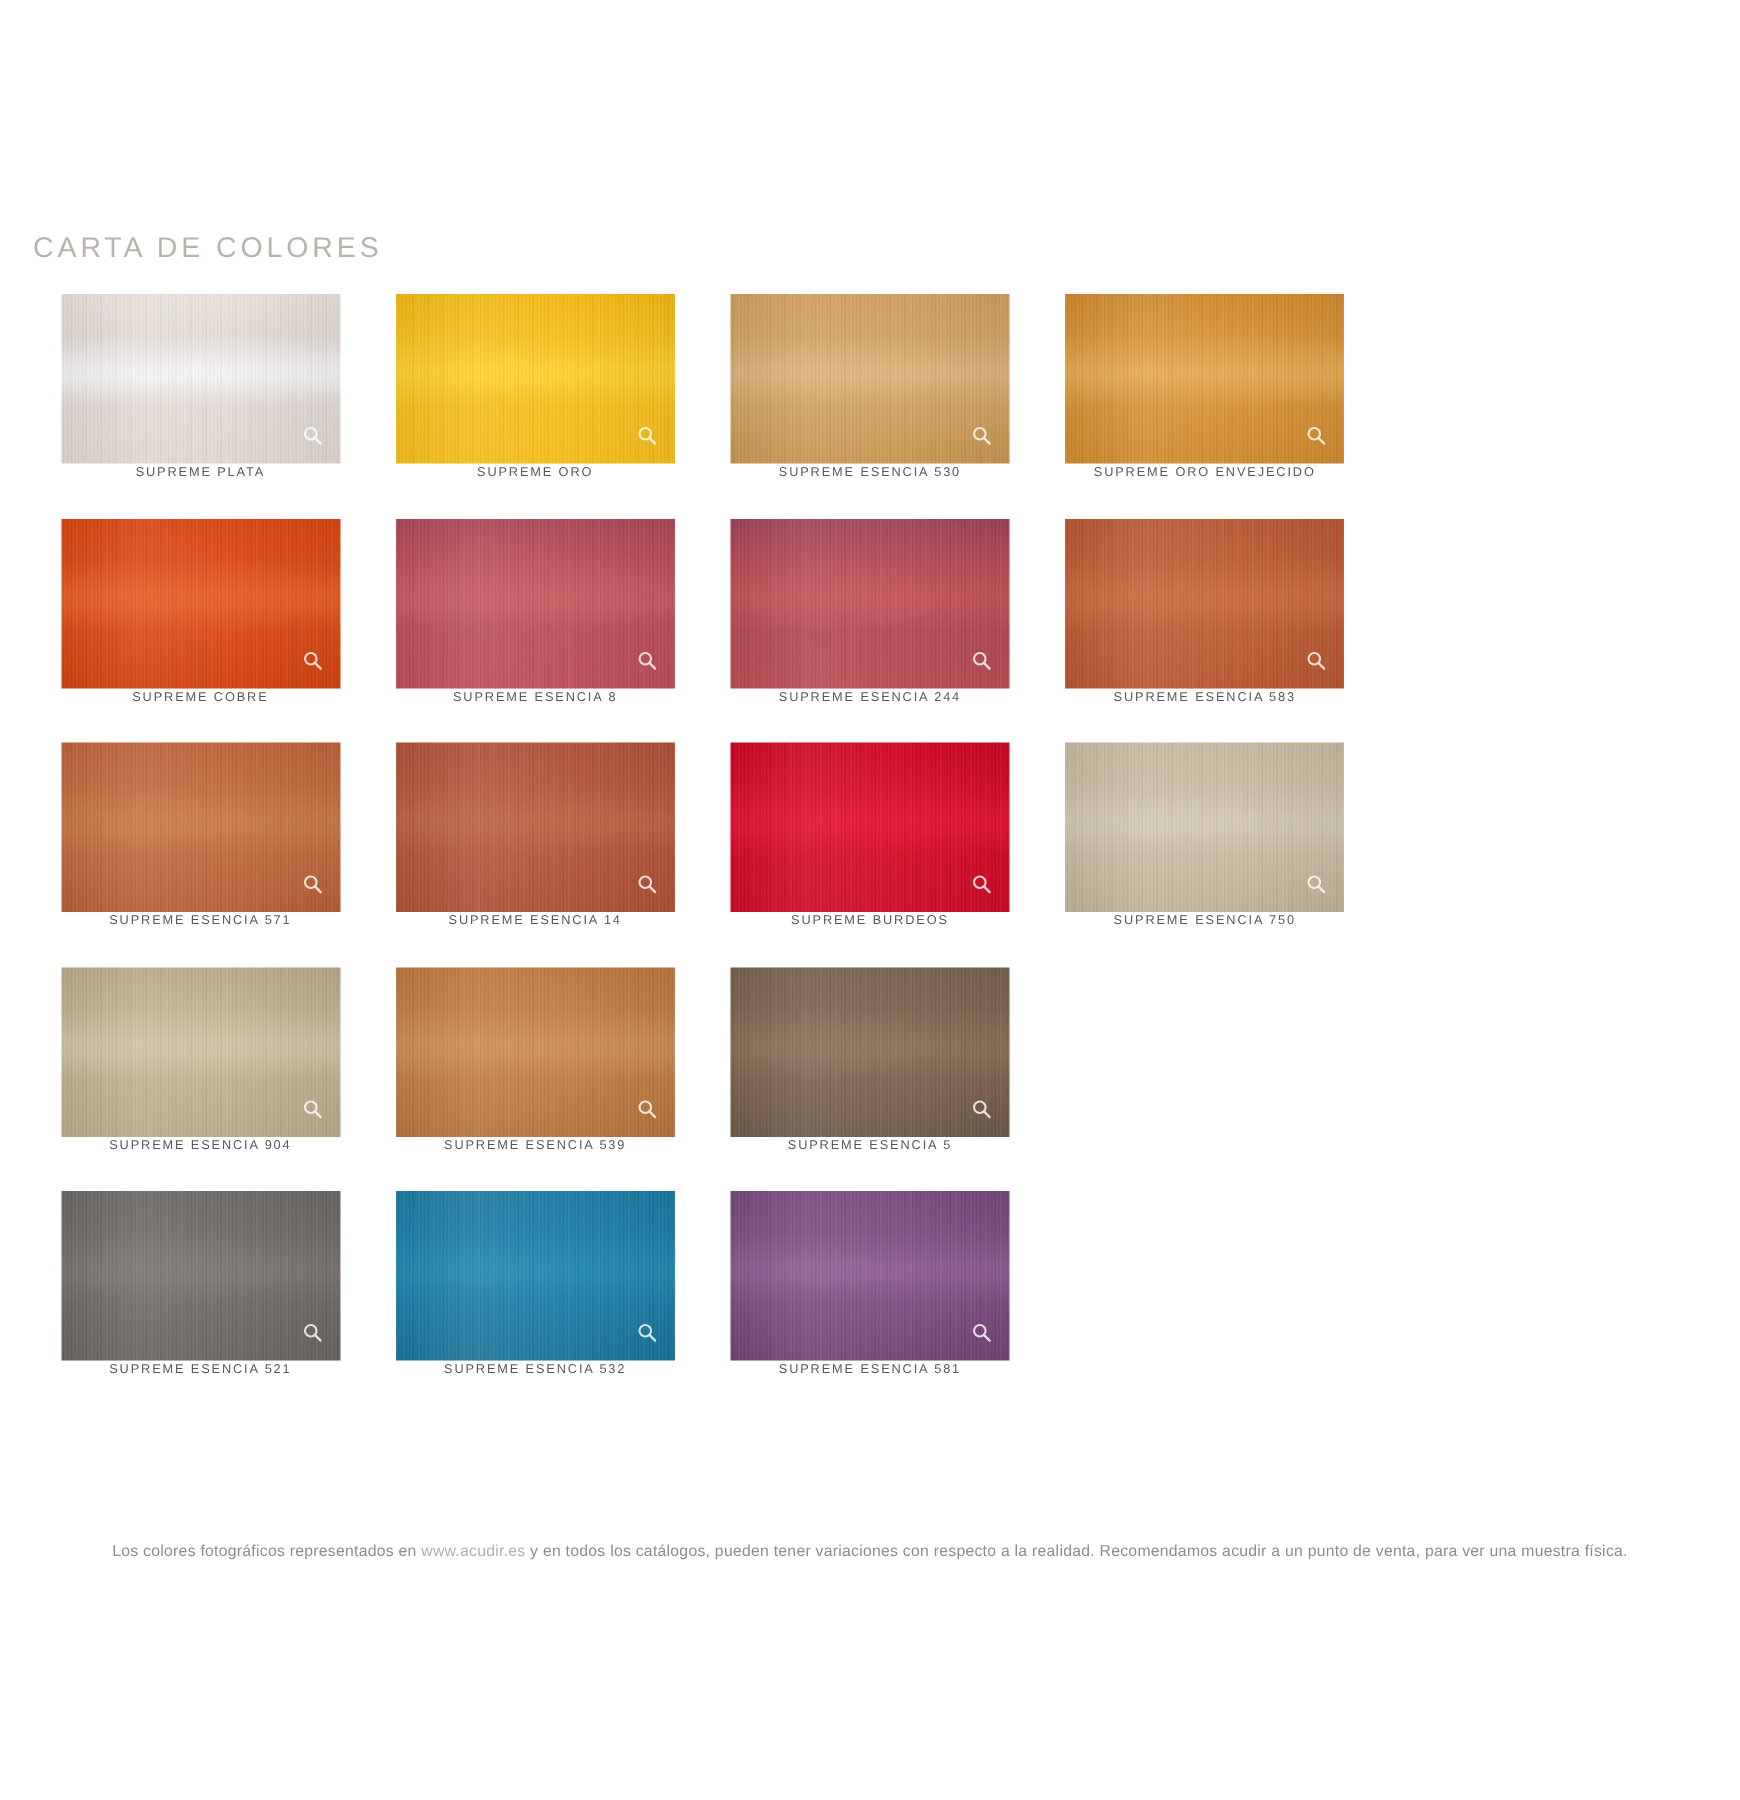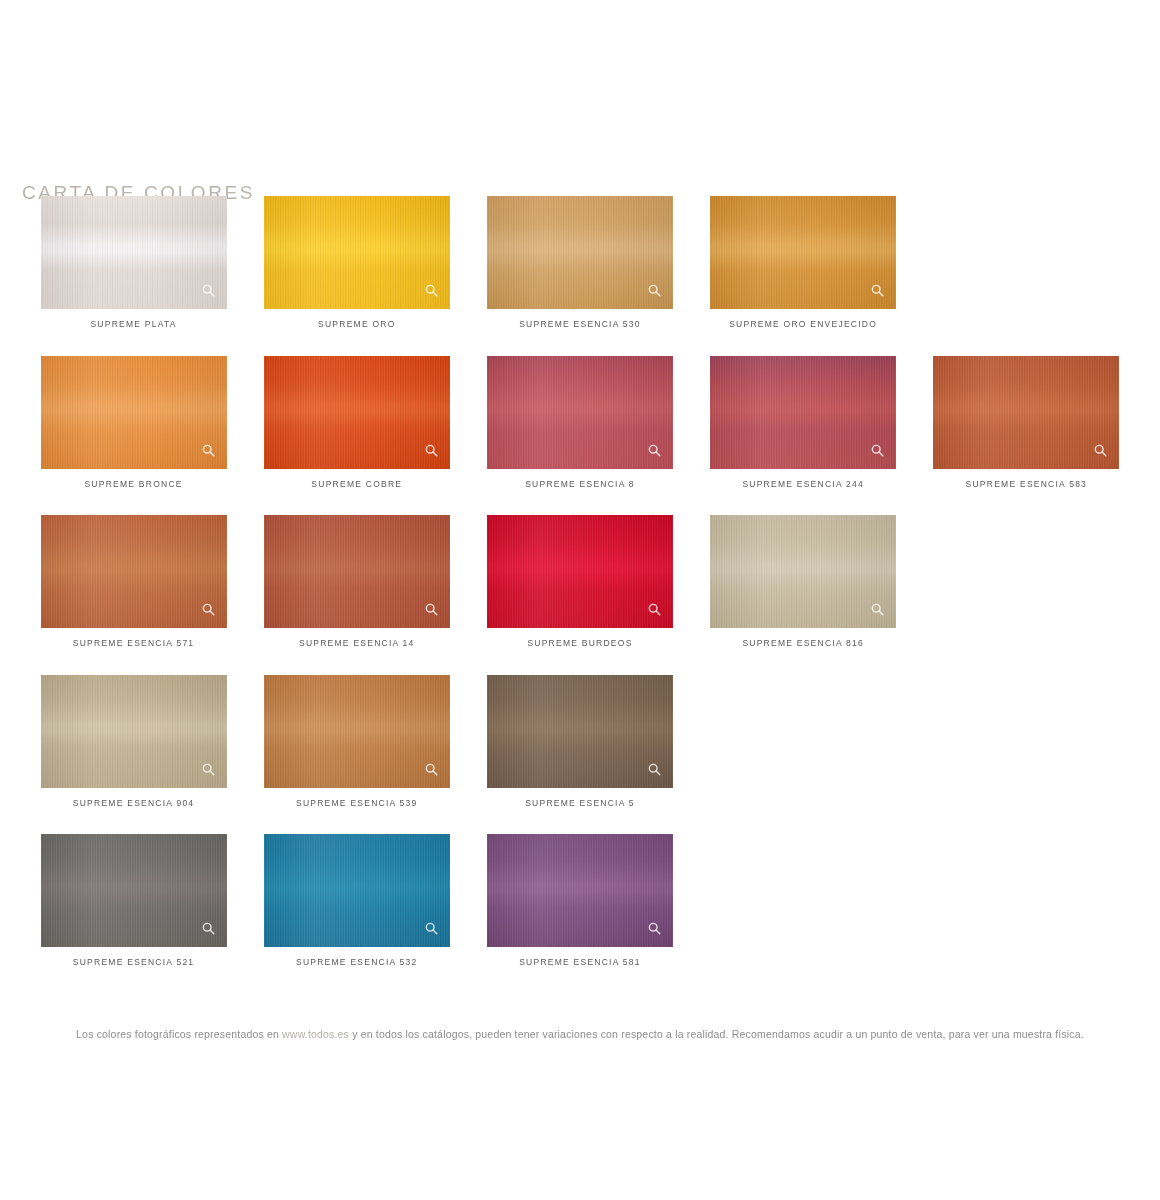--- a/index.html
+++ b/index.html
@@ -24,21 +24,20 @@
 
   .page-title {
     position: absolute;
     left: 22px;
     top: 155px;
     font-size: 19px;
     letter-spacing: 2.6px;
     color: #b9b3ac;
     font-weight: 400;
     white-space: nowrap;
-    margin-top: 27px;
   }
 
   .grid {
     position: absolute;
     left: 22px;
     top: 196px;
     width: 1116px;
   }
 
   .row {
@@ -89,21 +88,21 @@
     position: absolute;
     right: 11px;
     bottom: 11px;
     width: 15px;
     height: 15px;
     opacity: 0.85;
   }
   .magnifier svg { display: block; }
 
   .swatch-label {
-    margin-top: 11px;
+    margin-top: 1px;
     font-size: 8.5px;
     letter-spacing: 1.25px;
     color: #585858;
     text-align: center;
     white-space: nowrap;
     line-height: 1;
   }
 
   .footnote {
     position: absolute;
@@ -177,33 +176,20 @@
                 <circle cx="6.6" cy="6.6" r="4.1" fill="none" stroke="#ffffff" stroke-width="1.5" opacity="0.95"></circle>
                 <line x1="9.7" y1="9.7" x2="13.6" y2="13.6" stroke="#ffffff" stroke-width="1.6" stroke-linecap="round" opacity="0.95"></line>
               </svg>
             </div>
           </div>
           <div class="swatch-label">SUPREME ORO ENVEJECIDO</div>
         </div>
       </div>
       <div class="row">
         <div class="cell">
-          <div class="swatch" style="background: linear-gradient(rgb(230, 139, 55) 0%, rgb(232, 145, 63) 24%, rgb(240, 160, 85) 44%, rgb(240, 160, 85) 50%, rgb(232, 145, 63) 66%, rgb(224, 132, 49) 100%);">
-            <div class="sheen" style="background: linear-gradient(to right, rgba(0, 0, 0, 0.05) 0%, rgba(255, 255, 255, 0.07) 28%, rgba(255, 255, 255, 0.03) 60%, rgba(0, 0, 0, 0.05) 100%);"></div>
-            <div class="grain"></div>
-            <div class="magnifier">
-              <svg viewBox="0 0 16 16" width="15" height="15">
-                <circle cx="6.6" cy="6.6" r="4.1" fill="none" stroke="#ffffff" stroke-width="1.5" opacity="0.95"></circle>
-                <line x1="9.7" y1="9.7" x2="13.6" y2="13.6" stroke="#ffffff" stroke-width="1.6" stroke-linecap="round" opacity="0.95"></line>
-              </svg>
-            </div>
-          </div>
-          <div class="swatch-label">SUPREME BRONCE</div>
-        </div>
-        <div class="cell">
           <div class="swatch" style="background: linear-gradient(rgb(217, 67, 15) 0%, rgb(220, 74, 23) 24%, rgb(231, 92, 37) 44%, rgb(231, 92, 37) 50%, rgb(220, 74, 23) 66%, rgb(210, 64, 13) 100%);">
             <div class="sheen" style="background: linear-gradient(to right, rgba(0, 0, 0, 0.05) 0%, rgba(255, 255, 255, 0.07) 28%, rgba(255, 255, 255, 0.03) 60%, rgba(0, 0, 0, 0.05) 100%);"></div>
             <div class="grain"></div>
             <div class="magnifier">
               <svg viewBox="0 0 16 16" width="15" height="15">
                 <circle cx="6.6" cy="6.6" r="4.1" fill="none" stroke="#ffffff" stroke-width="1.5" opacity="0.95"></circle>
                 <line x1="9.7" y1="9.7" x2="13.6" y2="13.6" stroke="#ffffff" stroke-width="1.6" stroke-linecap="round" opacity="0.95"></line>
               </svg>
             </div>
           </div>
@@ -293,21 +279,21 @@
           <div class="swatch" style="background: linear-gradient(rgb(196, 184, 158) 0%, rgb(200, 189, 163) 24%, rgb(210, 200, 177) 44%, rgb(210, 200, 177) 50%, rgb(200, 189, 163) 66%, rgb(191, 178, 148) 100%);">
             <div class="sheen" style="background: linear-gradient(to right, rgba(0, 0, 0, 0.05) 0%, rgba(255, 255, 255, 0.07) 28%, rgba(255, 255, 255, 0.03) 60%, rgba(0, 0, 0, 0.05) 100%);"></div>
             <div class="grain"></div>
             <div class="magnifier">
               <svg viewBox="0 0 16 16" width="15" height="15">
                 <circle cx="6.6" cy="6.6" r="4.1" fill="none" stroke="#ffffff" stroke-width="1.5" opacity="0.95"></circle>
                 <line x1="9.7" y1="9.7" x2="13.6" y2="13.6" stroke="#ffffff" stroke-width="1.6" stroke-linecap="round" opacity="0.95"></line>
               </svg>
             </div>
           </div>
-          <div class="swatch-label">SUPREME ESENCIA 816</div>
+          <div class="swatch-label">SUPREME ESENCIA 750</div>
         </div>
       </div>
       <div class="row">
         <div class="cell">
           <div class="swatch" style="background: linear-gradient(rgb(185, 169, 136) 0%, rgb(193, 178, 146) 24%, rgb(207, 194, 164) 44%, rgb(207, 194, 164) 50%, rgb(193, 178, 146) 66%, rgb(187, 169, 138) 100%);">
             <div class="sheen" style="background: linear-gradient(to right, rgba(0, 0, 0, 0.05) 0%, rgba(255, 255, 255, 0.07) 28%, rgba(255, 255, 255, 0.03) 60%, rgba(0, 0, 0, 0.05) 100%);"></div>
             <div class="grain"></div>
             <div class="magnifier">
               <svg viewBox="0 0 16 16" width="15" height="15">
                 <circle cx="6.6" cy="6.6" r="4.1" fill="none" stroke="#ffffff" stroke-width="1.5" opacity="0.95"></circle>
@@ -381,16 +367,16 @@
                 <line x1="9.7" y1="9.7" x2="13.6" y2="13.6" stroke="#ffffff" stroke-width="1.6" stroke-linecap="round" opacity="0.95"></line>
               </svg>
             </div>
           </div>
           <div class="swatch-label">SUPREME ESENCIA 581</div>
         </div>
       </div>
     </div>
 
   <div class="footnote">
-    <span>Los colores fotográficos representados en </span><span class="link">www.todos.es</span><span> y en todos los catálogos, pueden tener variaciones con respecto a la realidad. Recomendamos acudir a un punto de venta, para ver una muestra física.</span>
+    <span>Los colores fotográficos representados en </span><span class="link">www.acudir.es</span><span> y en todos los catálogos, pueden tener variaciones con respecto a la realidad. Recomendamos acudir a un punto de venta, para ver una muestra física.</span>
   </div>
 
 </div>
 
 </body></html>

